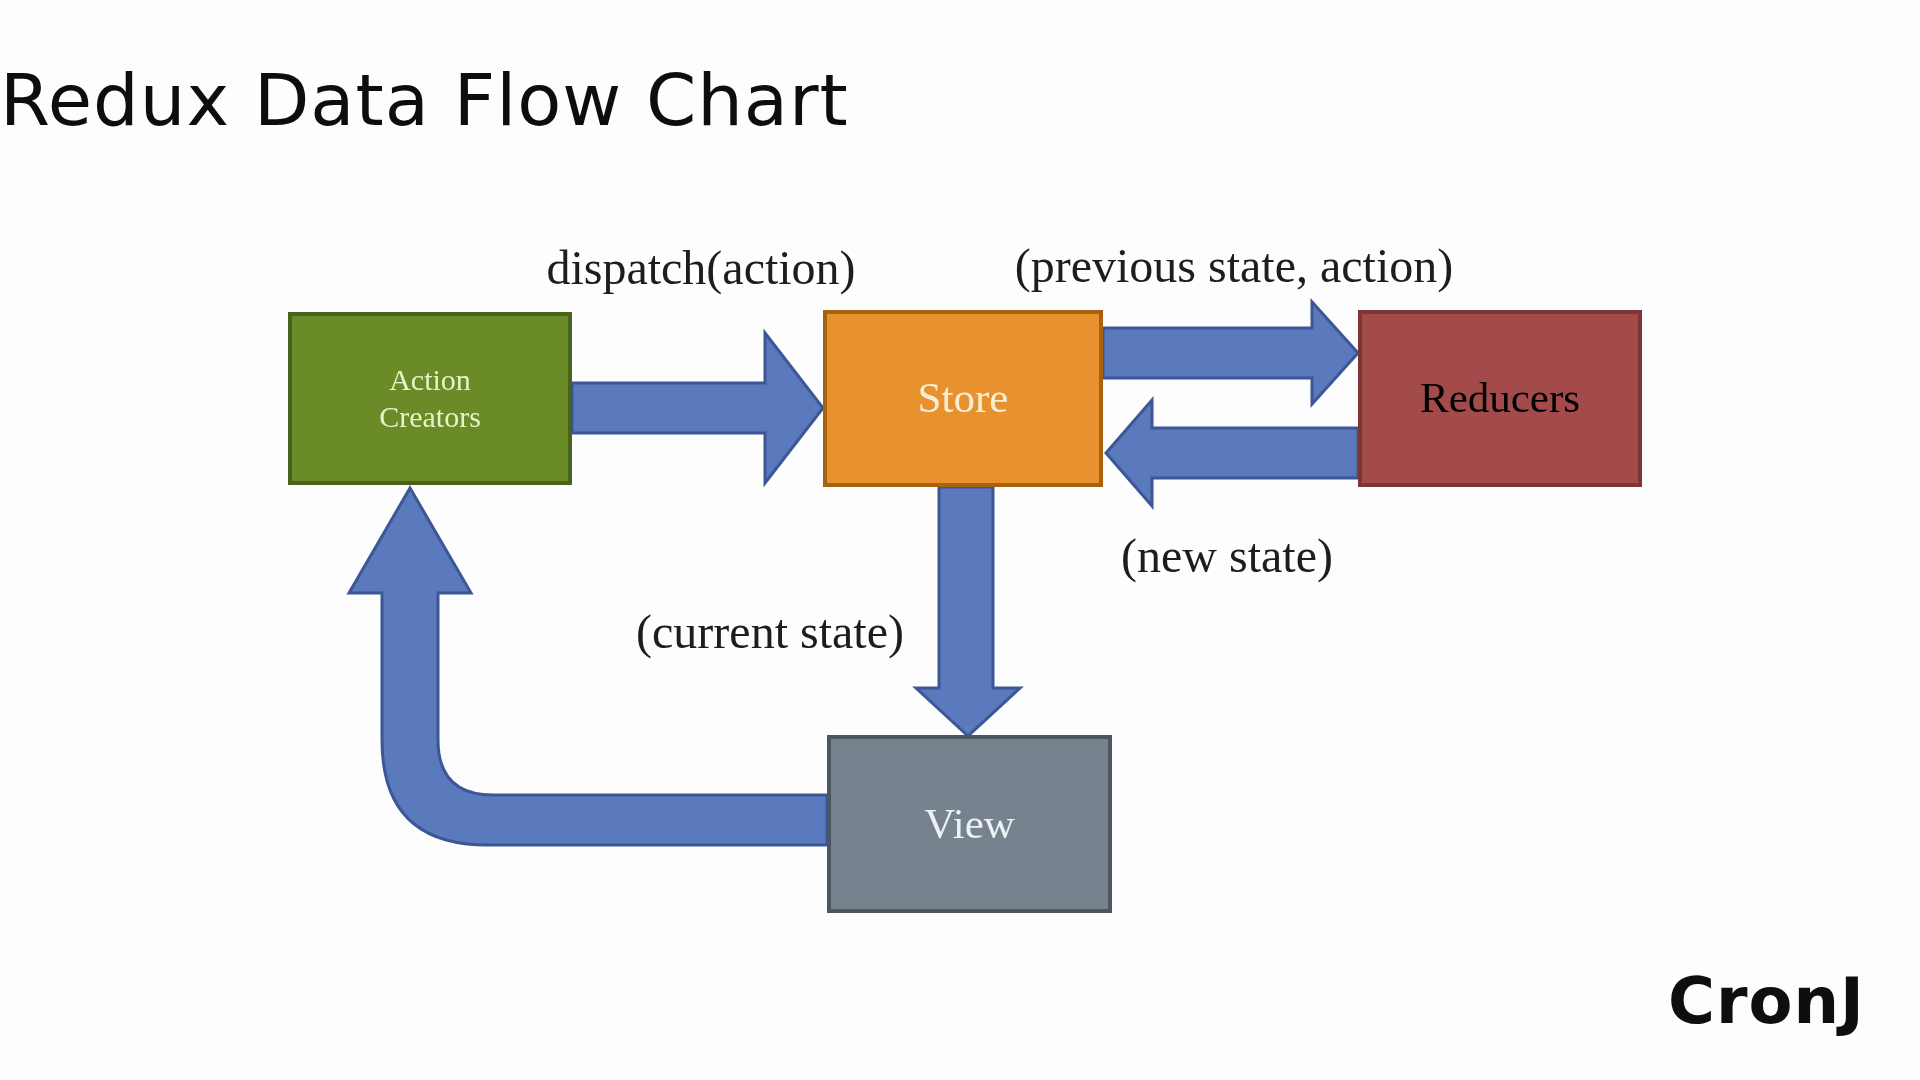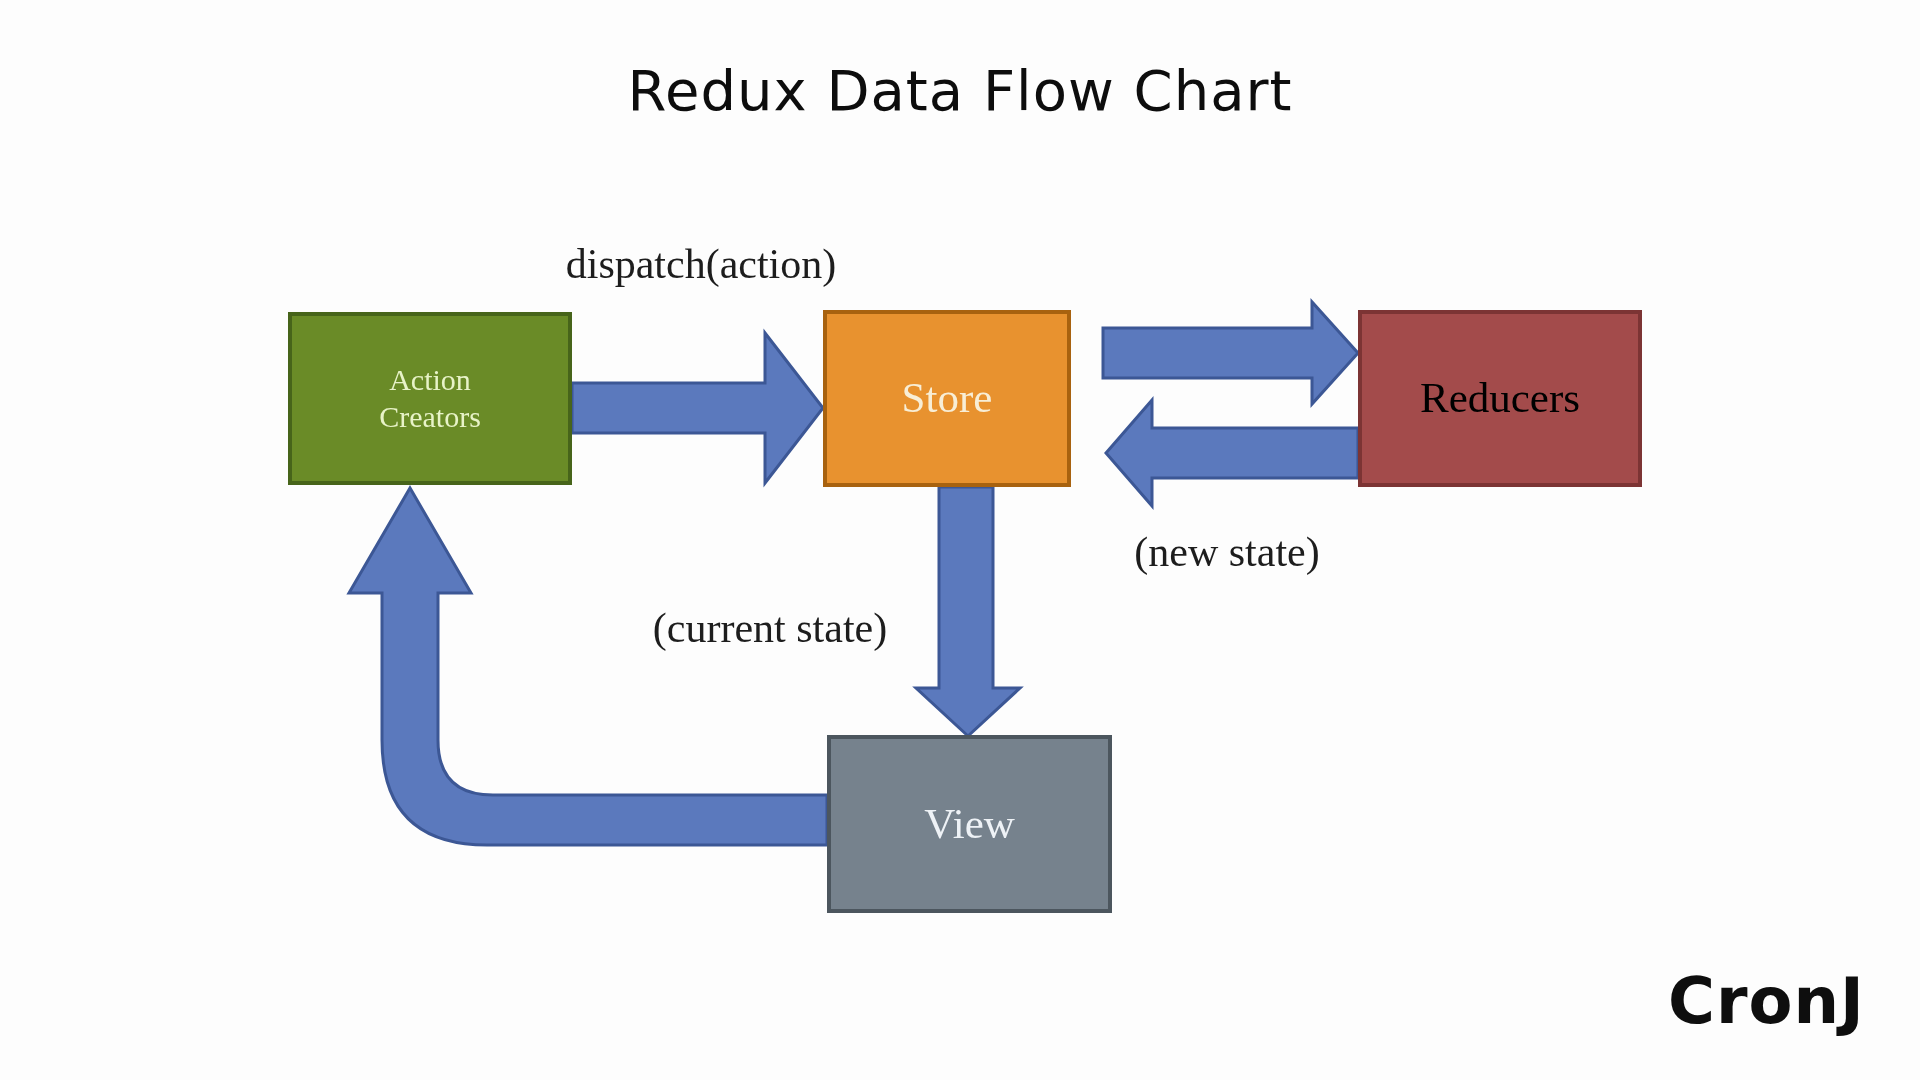--- a/index.html
+++ b/index.html
@@ -13,23 +13,22 @@
     height: 1080px;
     overflow: hidden;
     background: #fdfdfd;
     font-family: "Liberation Serif", serif;
   }
   .page-title {
     position: absolute;
     left: 0;
     right: 0;
     top: 58px;
-    text-align: center;
     font-family: "DejaVu Sans", "Liberation Sans", sans-serif;
-    font-size: 56px;
+    font-size: 72px;
     font-weight: 400;
     color: #0d0d0d;
     letter-spacing: 1px;
     white-space: nowrap;
   }
   svg.arrow-layer {
     position: absolute;
     left: 0;
     top: 0;
     width: 1920px;
@@ -53,42 +52,42 @@
   }
   .node-action-creators {
     left: 288px; top: 312px; width: 284px; height: 173px;
     background: #6a8b27;
     border: 4px solid #47641a;
     color: #e8f3c8;
     font-size: 30px;
     padding: 0 44px;
   }
   .node-store {
-    left: 823px; top: 310px; width: 248px; height: 177px;
+    left: 823px; top: 310px; width: 280px; height: 177px;
     background: #e8922f;
     border: 4px solid #a8620f;
     color: #f8eed6;
   }
   .node-reducers {
     left: 1358px; top: 310px; width: 284px; height: 177px;
     background: #a34b4b;
     border: 4px solid #7c3434;
     color: #000000;
   }
   .node-view {
     left: 827px; top: 735px; width: 285px; height: 178px;
     background: #76828d;
     border: 4px solid #4c565e;
     color: #eef2f6;
   }
   .edge-label {
     position: absolute;
     transform: translateX(-50%);
     white-space: nowrap;
-    font-size: 42px;
+    font-size: 48px;
     color: #1d1d1d;
   }
   .label-dispatch       { left: 701px;  top: 240px; }
   .label-previous-state { left: 1234px; top: 238px; }
   .label-new-state      { left: 1227px; top: 528px; }
   .label-current-state  { left: 770px;  top: 565px; margin-top: 39px; }
   .brand {
     position: absolute;
     left: 1668px;
     top: 964px;
@@ -130,20 +129,21 @@
   <div class="node node-reducers">
     <span>Reducers</span>
   </div>
 
   <div class="node node-view">
     <span>View</span>
   </div>
 
   <div class="edge-label label-dispatch">dispatch(action)</div>
 
+  <div class="edge-label label-previous-state">(previous state, action)</div>
 
   <div class="edge-label label-new-state">(new state)</div>
 
   <div class="edge-label label-current-state">(current state)</div>
 
   <div class="brand">CronJ</div>
 
 </div>
 
 </body></html>

